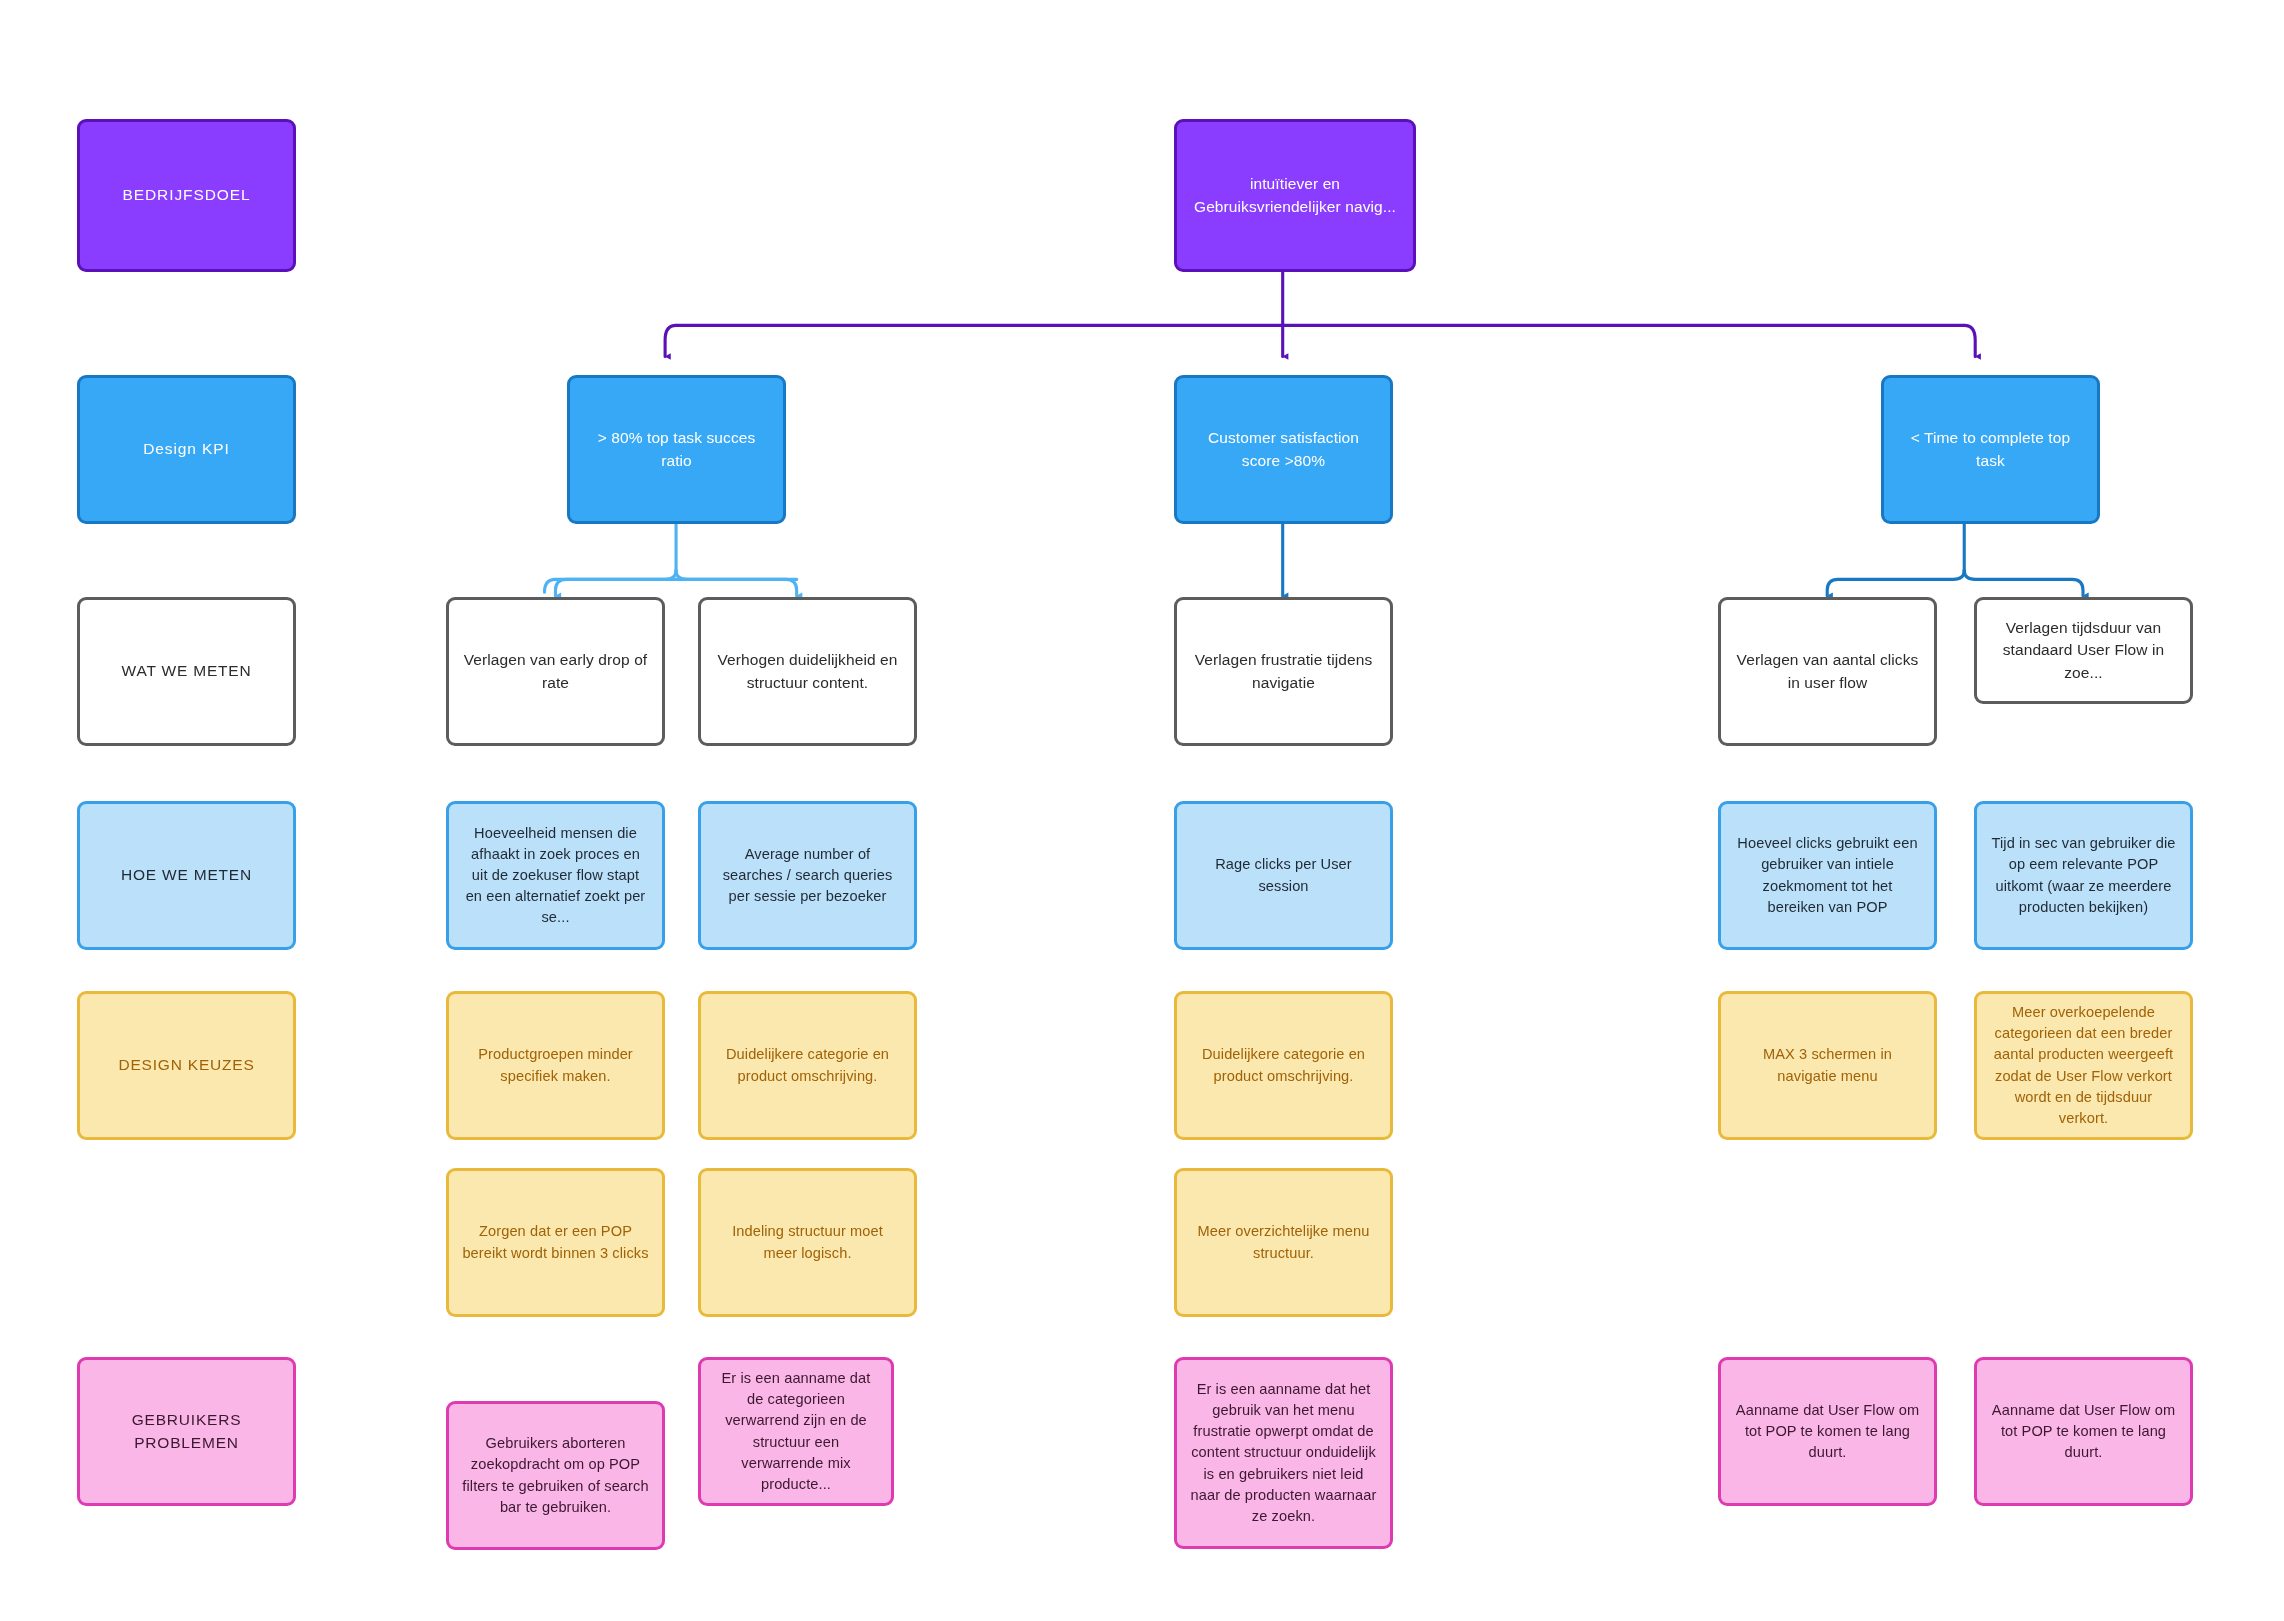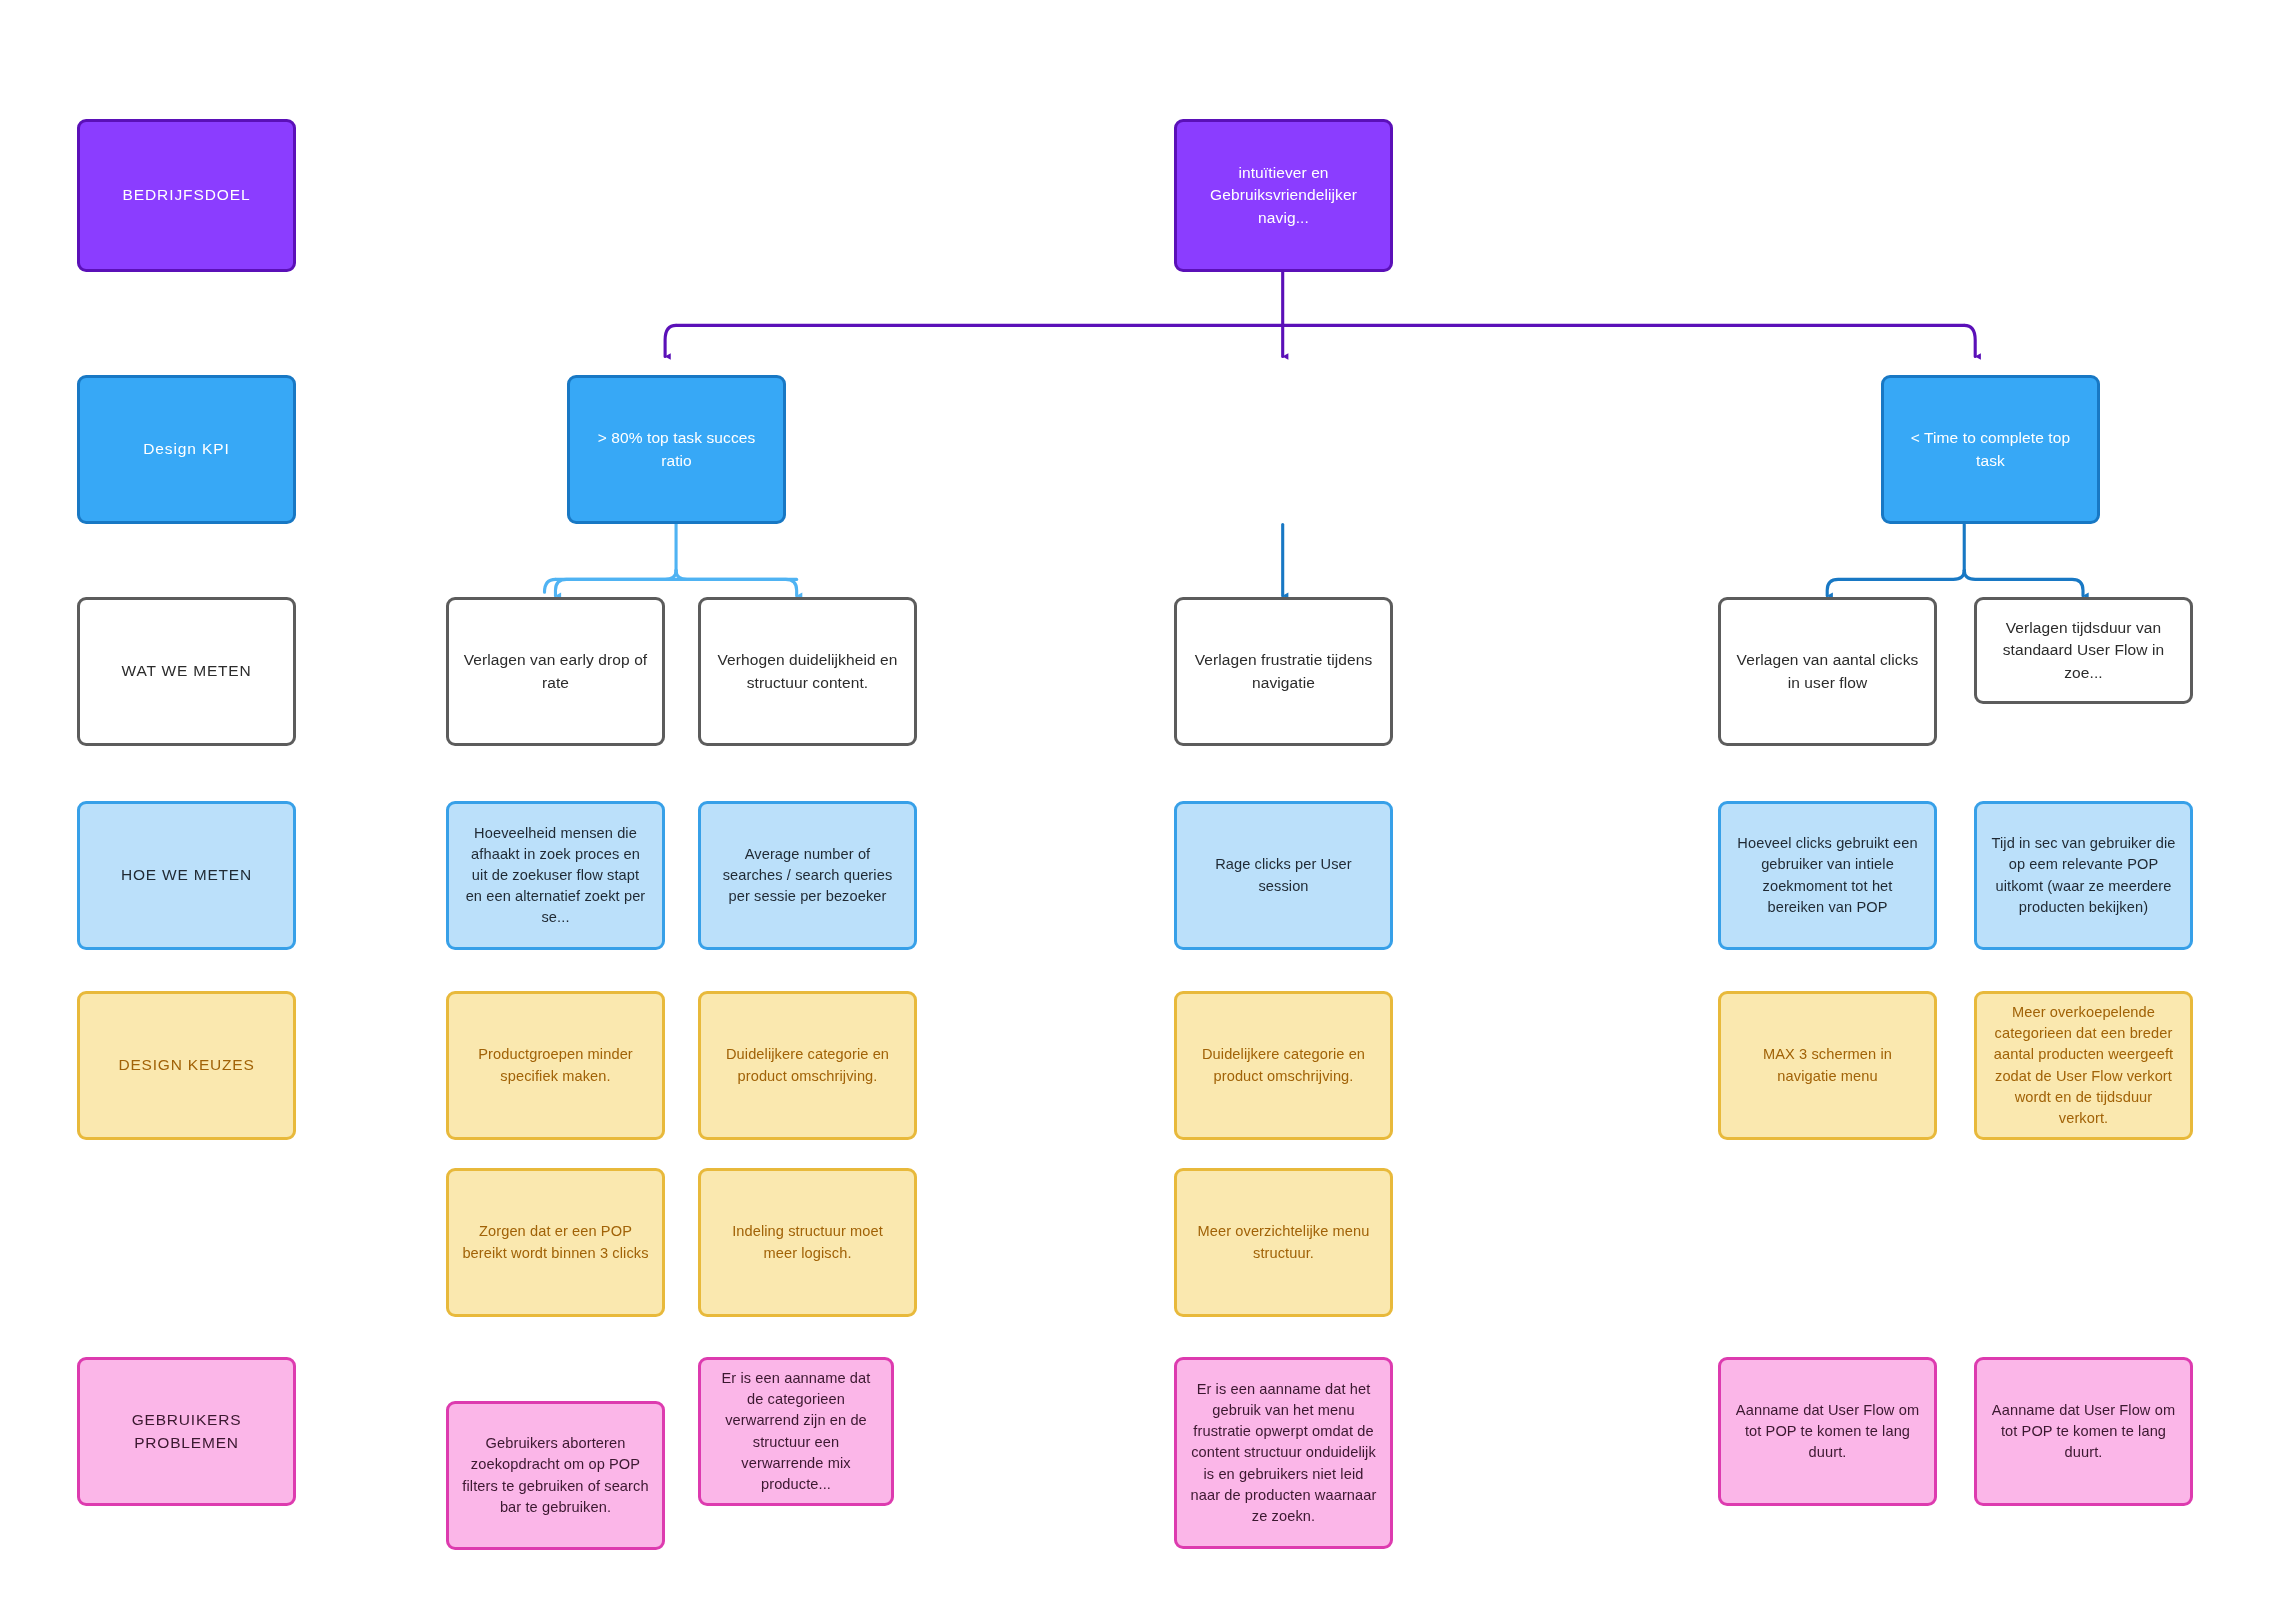--- a/index.html
+++ b/index.html
@@ -154,27 +154,30 @@
   </div>
 
   <div class="node v-yellow lane-label" style="left:77px; top:991px; width:219px; height:149px;">
     <span class="txt">DESIGN KEUZES</span>
   </div>
 
   <div class="node v-pink lane-label" style="left:77px; top:1357px; width:219px; height:149px;">
     <span class="txt fs-16">GEBRUIKERS PROBLEMEN</span>
   </div>
 
-  <div class="node v-purple" style="left:1174px; top:119px; width:219px; height:153px;">
+  <div class="node v-purple" style="left:1174px; top:119px; width:242px; height:153px;">
     <span class="txt fs-17">intuïtiever en Gebruiksvriendelijker navig...</span>
   </div>
 
   <div class="node v-blue" style="left:567px; top:375px; width:219px; height:149px;">
     <span class="txt fs-17">&gt; 80% top task succes ratio</span>
   </div>
+  <div class="node v-blue" style="left:1174px; top:375px; width:219px; height:149px;">
+    <span class="txt fs-17">Customer satisfaction score &gt;80%</span>
+  </div>
   <div class="node v-blue" style="left:1866px; top:375px; width:219px; height:149px;margin-left:15px;">
     <span class="txt fs-17">&lt; Time to complete top task</span>
   </div>
 
   <div class="node v-white" style="left:446px; top:597px; width:219px; height:149px;">
     <span class="txt fs-17">Verlagen van early drop of rate</span>
   </div>
   <div class="node v-white" style="left:698px; top:597px; width:219px; height:149px;">
     <span class="txt fs-17">Verhogen duidelijkheid en structuur content.</span>
   </div>

